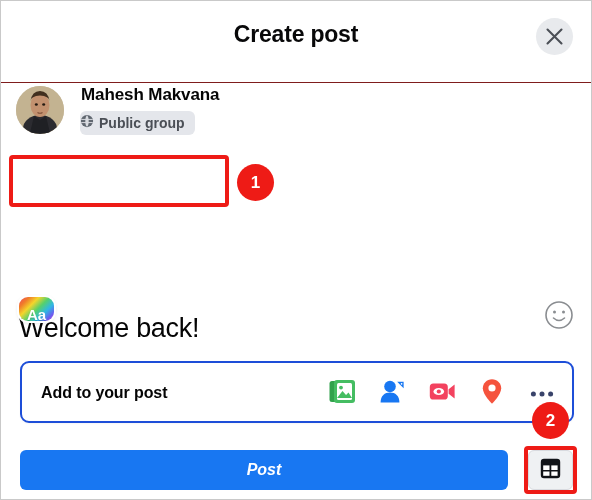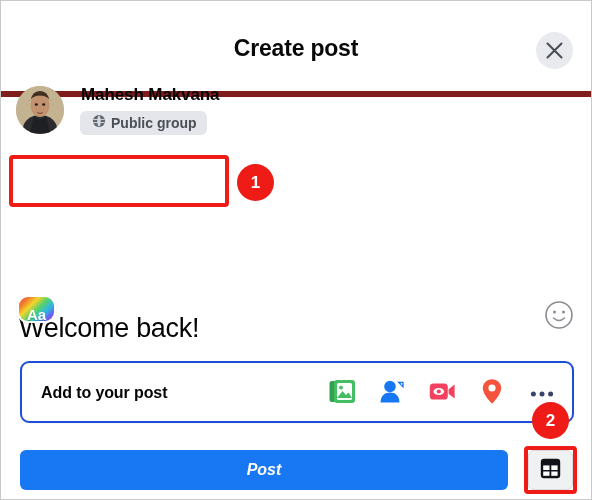--- a/index.html
+++ b/index.html
@@ -17,24 +17,24 @@
     height: 500px;
     background: #ffffff;
     border: 1px solid #c9c9c9;
     box-sizing: border-box;
     overflow: hidden;
   }
 
   
   .header {
     position: absolute;
-    left: 0; top: 16px;
+    left: 0; top: 2px;
     width: 100%;
     height: 80px;
-    border-bottom: 6px solid #7f1d1d;
+    border-bottom: 1px solid #7f1d1d;
     box-sizing: border-box;
   }
   .header-title {
     position: absolute;
     left: 0; top: 0;
     width: 100%;
     line-height: 63px;
     text-align: center;
     font-size: 23px;
     font-weight: bold;
@@ -79,21 +79,21 @@
     font-weight: bold;
     color: #050505;
     letter-spacing: -0.1px;
     white-space: nowrap;
   }
   .audience-pill {
     position: absolute;
     left: 64px;
     top: 26px;
     height: 24px;
-    padding: 0 10px 0 12px;
+    padding: 0 10px 0 0;
     background: #e4e6eb;
     border-radius: 6px;
     display: flex;
     align-items: center;
     gap: 5px;
     cursor: pointer;
   }
   .audience-label {
     font-size: 14px;
     font-weight: bold;

